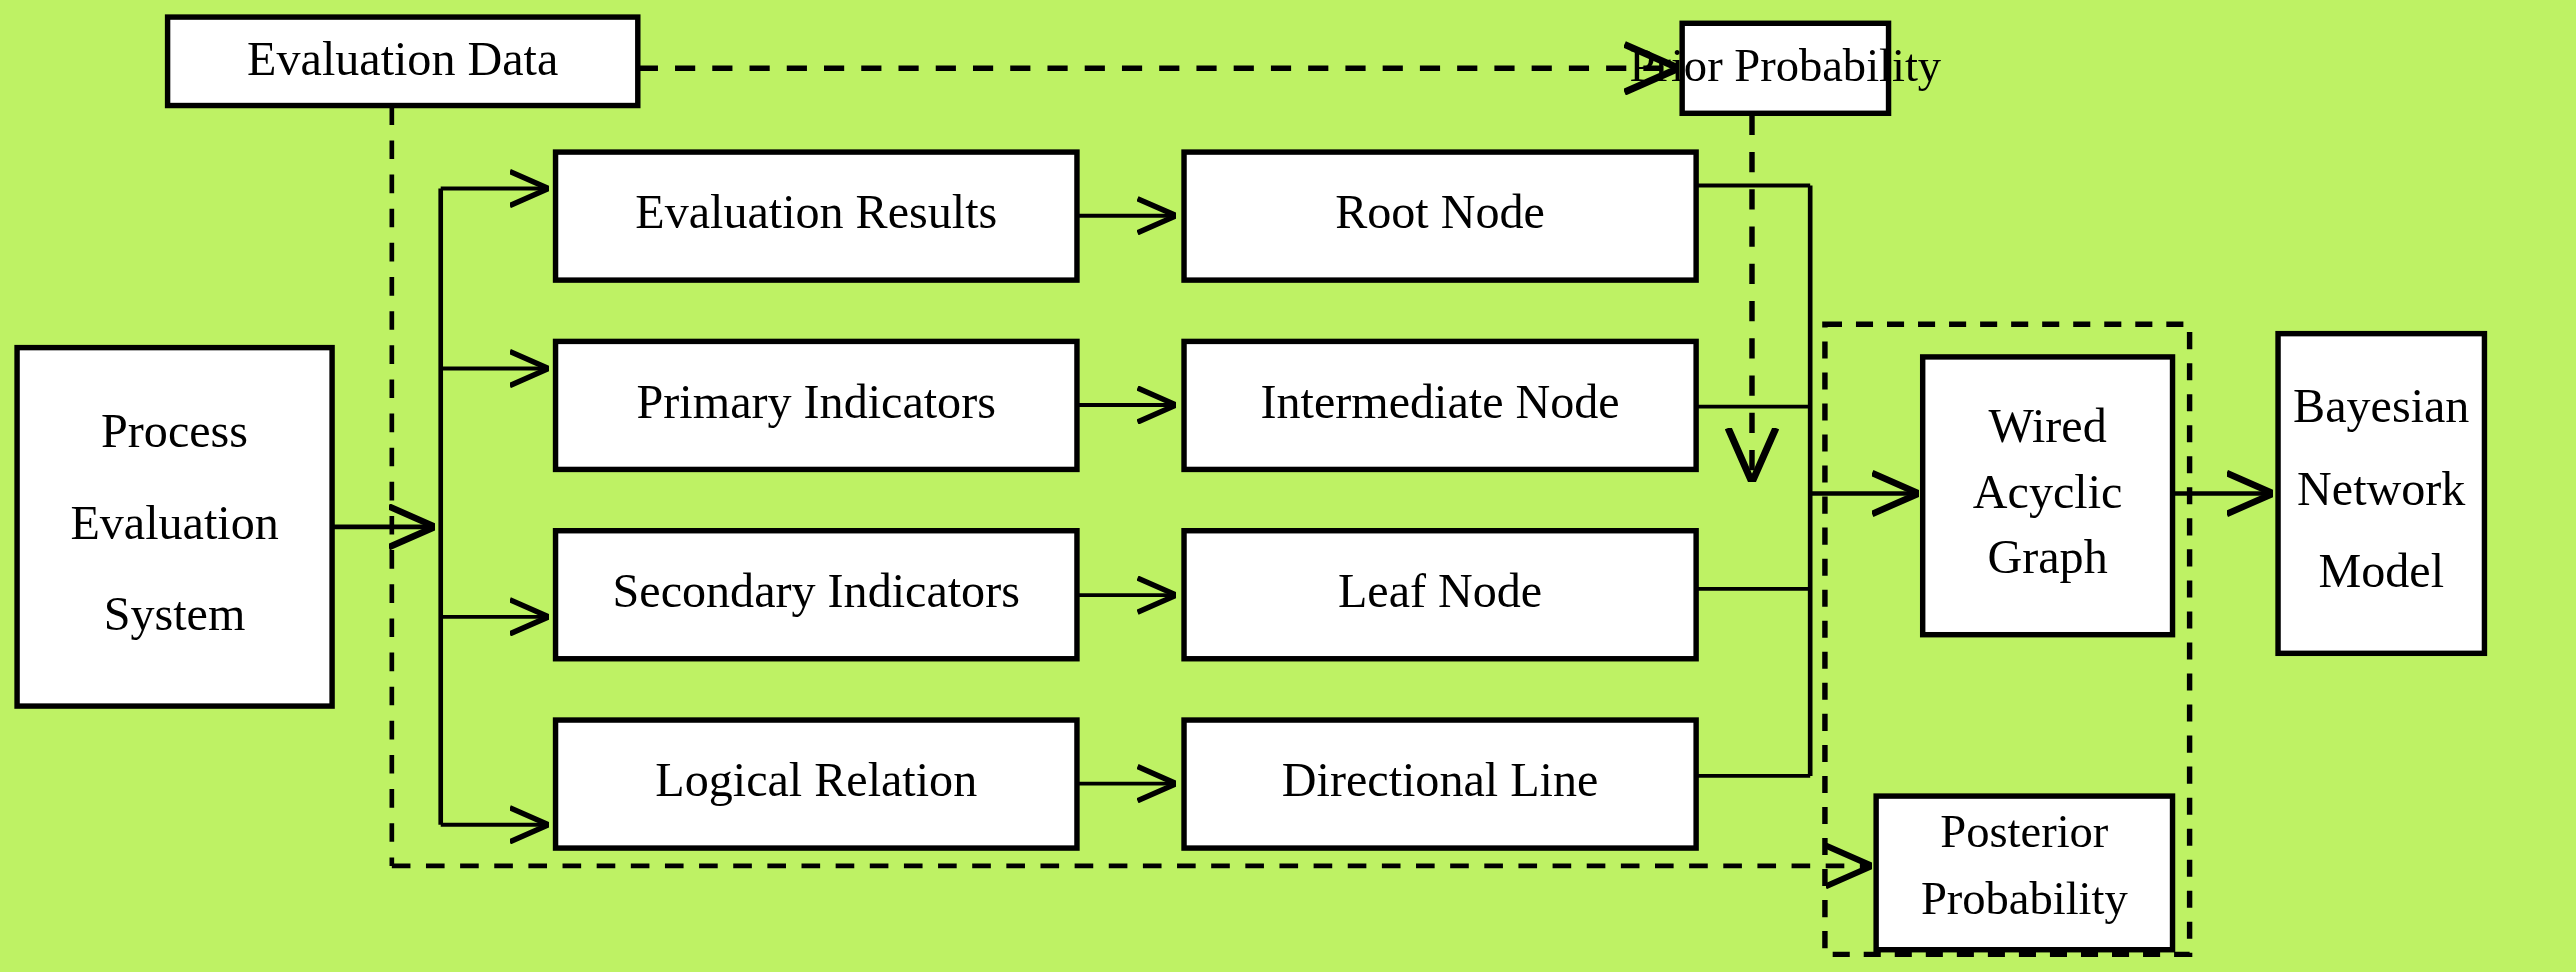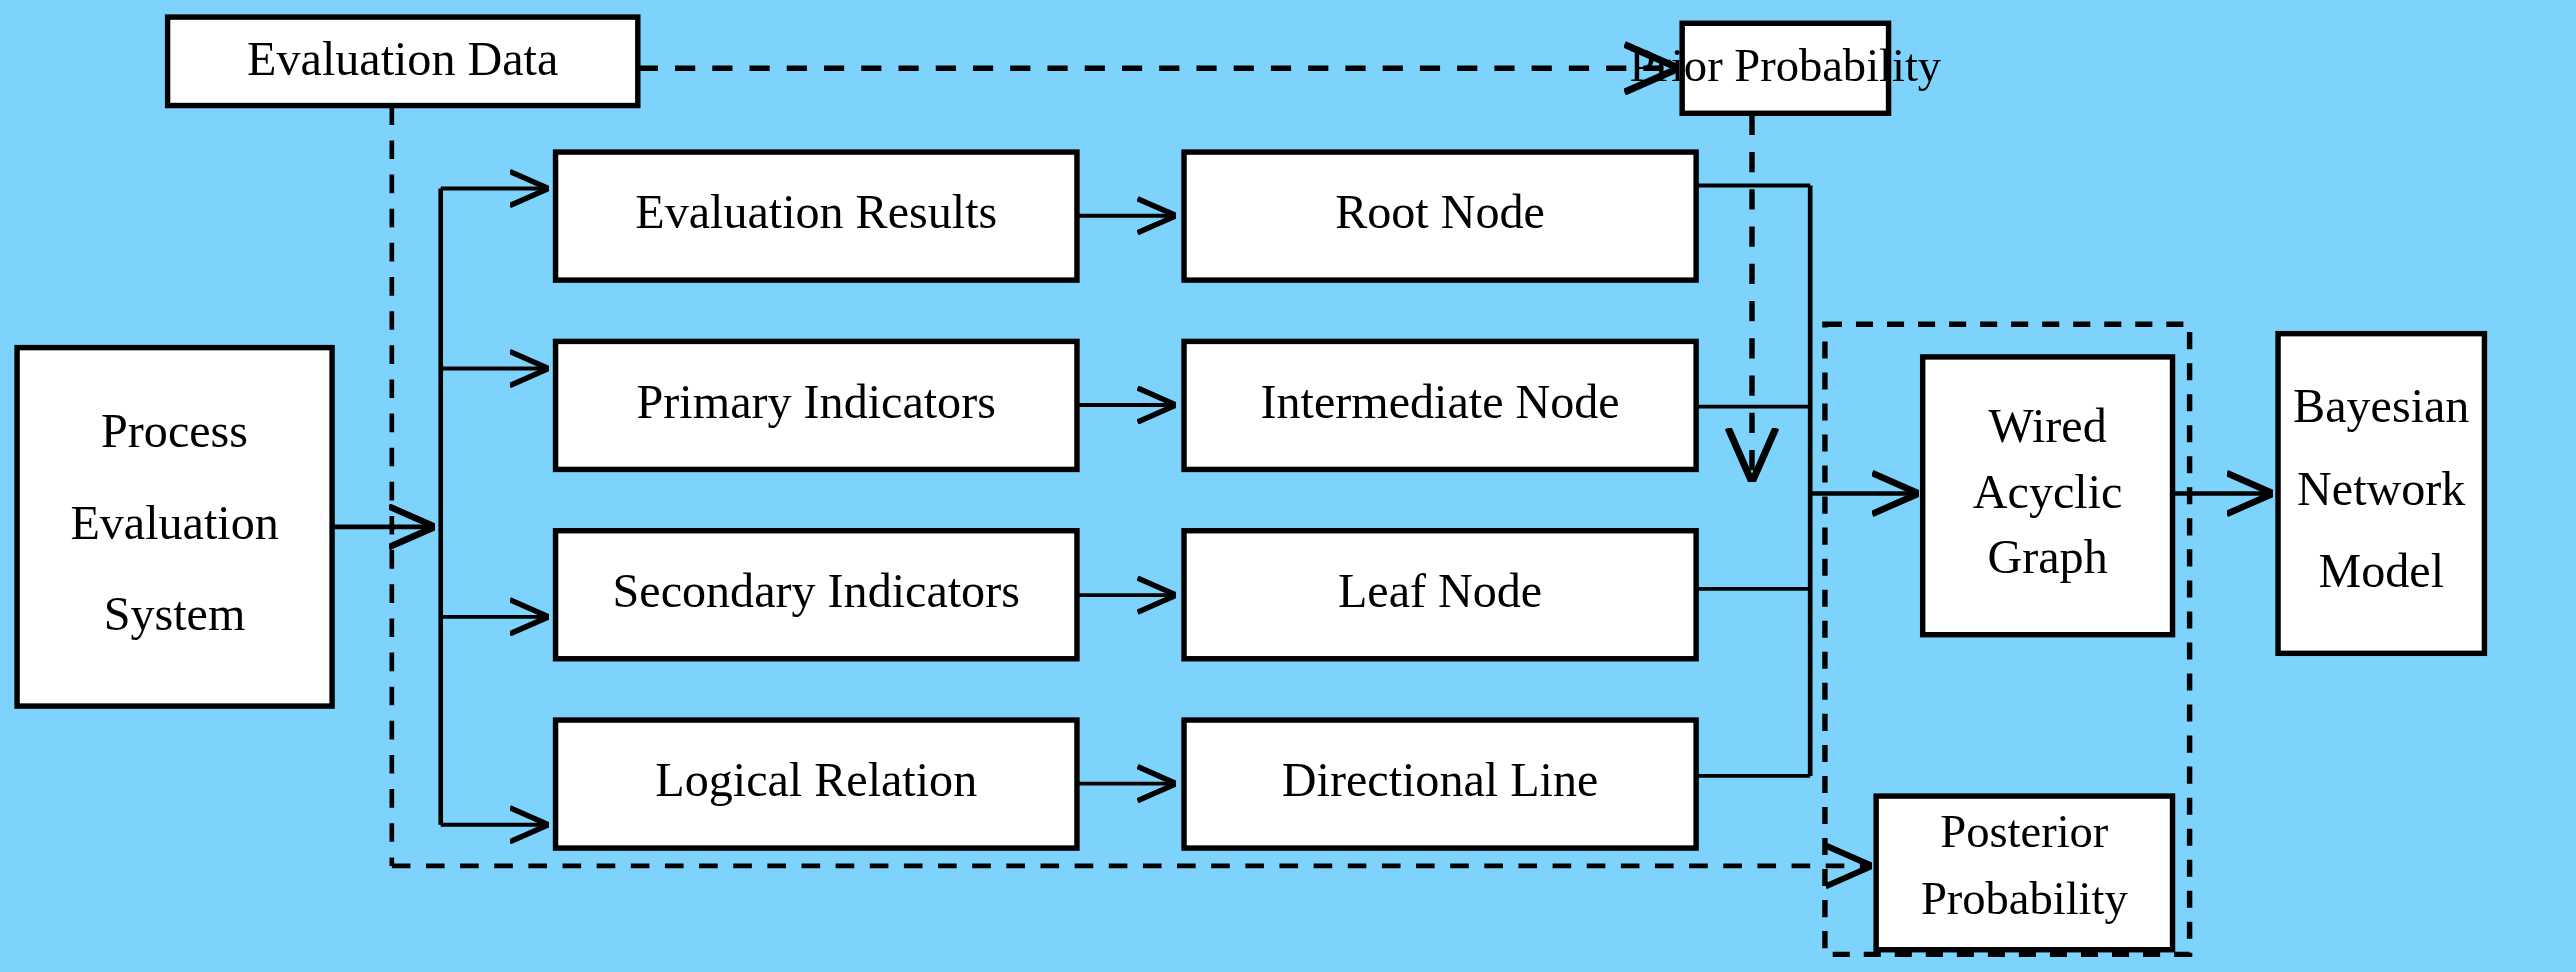--- a/index.html
+++ b/index.html
@@ -1,17 +1,17 @@
 <!DOCTYPE html>
 <html style="font-size:12.4px"><head>
 <meta charset="utf-8">
 <style>
   html,body{margin:0;padding:0;background:#ffffff;}
   body{font-family:"Liberation Serif", serif;}
-  #stage{position:relative;width:2576px;height:973px;background:#7dd3fc;overflow:hidden;}
+  #stage{position:relative;width:2576px;height:973px;background:#bef264;overflow:hidden;}
   svg#diagram{position:absolute;left:0;top:0;width:2576px;height:973px;}
   .node-box{fill:#ffffff;stroke:#000000;stroke-width:7;}
   .node-text{font-family:"Liberation Serif", serif;fill:#000000;text-anchor:middle;dominant-baseline:middle;}
   .t60{font-size:62px;}
   .t58{font-size:60px;}
   .flow{stroke:#000000;stroke-width:6;fill:none;}
   .flow-thin{stroke:#000000;stroke-width:5;fill:none;}
   .dash{stroke:#000000;stroke-width:7;fill:none;stroke-dasharray:26 22;}
   .dash-thin{stroke:#000000;stroke-width:6;fill:none;stroke-dasharray:24 20;}
   .dotted-group{stroke:#000000;stroke-width:7;fill:none;stroke-dasharray:22 18;}

